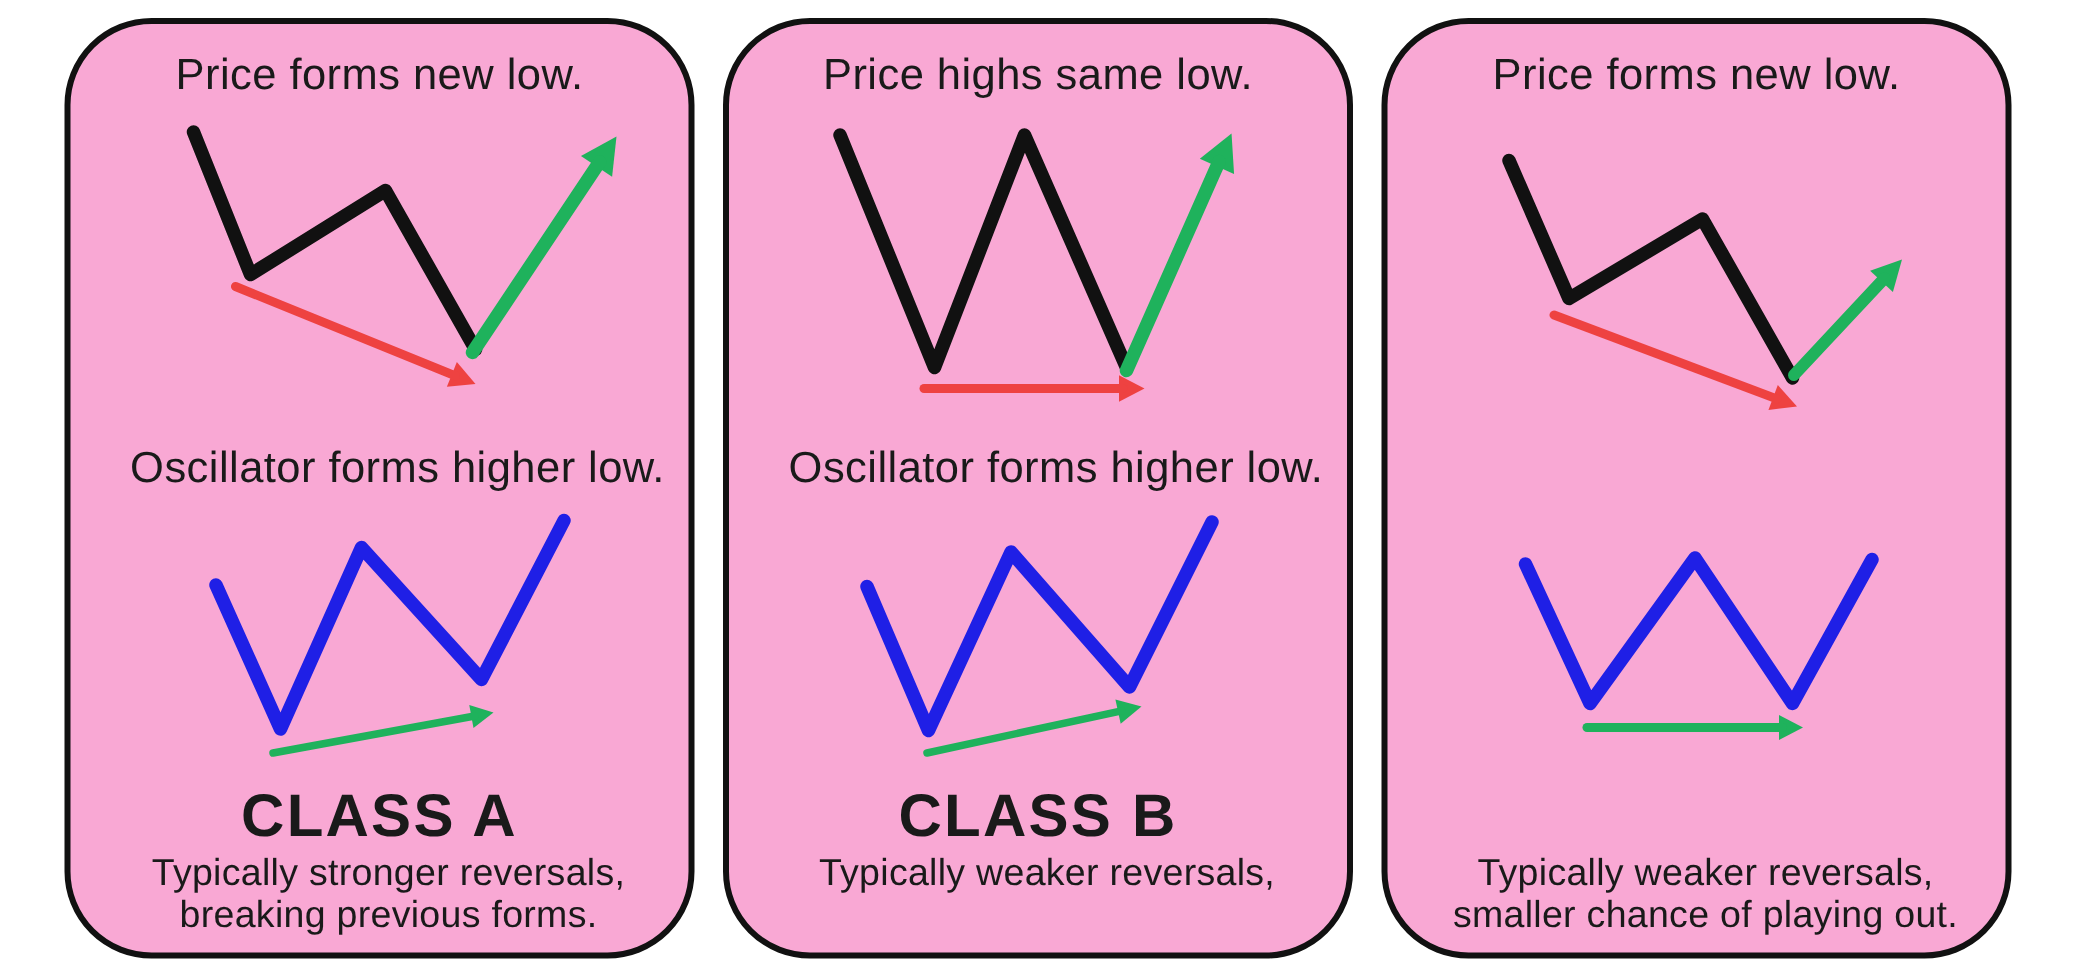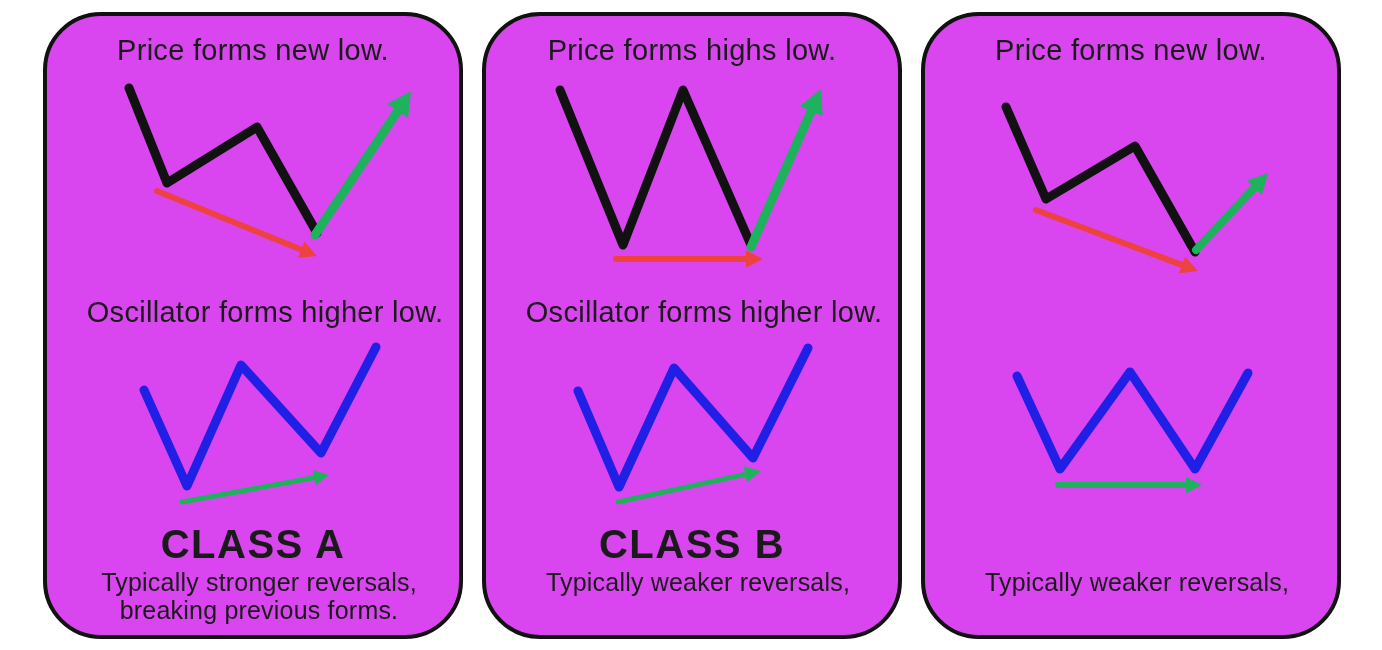--- a/index.html
+++ b/index.html
@@ -4,21 +4,21 @@
 <style>
   html,body{margin:0;padding:0;}
   body{
     width:1382px;height:650px;background:#ffffff;
     font-family:"Liberation Sans","DejaVu Sans",sans-serif;
     color:#1a1a1a;overflow:hidden;
   }
   .board{display:flex;gap:19px;padding:12px 0 0 43px;}
   .panel{
     position:relative;flex:0 0 auto;width:420px;height:627px;
-    border:4px solid #111111;border-radius:58px;background:#d946ef;
+    border:4px solid #111111;border-radius:58px;background:#f9a8d4;
     box-sizing:border-box;
   }
   .sketch{position:absolute;left:0;top:0;width:412px;height:619px;}
   .caption{
     position:absolute;left:0;width:100%;text-align:center;
     font-size:29px;letter-spacing:0.3px;white-space:nowrap;
   }
   .caption-price{top:18px;}
   .caption-osc{top:280px;margin-left:12px;}
   .class-label{
@@ -60,21 +60,21 @@
     <svg class="sketch" viewBox="0 0 412 619">
         <polyline points="74,74 137,229 197,74 265,229" fill="none" stroke="#111111" stroke-width="9" stroke-linecap="round" stroke-linejoin="round"></polyline>
         <polygon points="277,243 260,251.84 260,234.16" fill="#EE4241"></polygon>
         <polyline points="130,243 262.55,243" fill="none" stroke="#EE4241" stroke-width="6" stroke-linecap="round" stroke-linejoin="round"></polyline>
         <polygon points="335,73 336.68877125524193,99.99811940946014 313.8681386350645,89.88771255241952" fill="#1FB25C"></polygon>
         <polyline points="265,231 326.73668670338026,91.65147858379885" fill="none" stroke="#1FB25C" stroke-width="9" stroke-linecap="round" stroke-linejoin="round"></polyline>
         <polyline points="92,375 133,471 188,352 267,442 322,332" fill="none" stroke="#1F1FE6" stroke-width="9" stroke-linecap="round" stroke-linejoin="round"></polyline>
         <polygon points="275,455 261.1259000461919,466.5209266325128 257.60051399235545,450.2586619325574" fill="#1FB25C"></polygon>
         <polyline points="132,486 261.7087259663826,457.88132514015484" fill="none" stroke="#1FB25C" stroke-width="5" stroke-linecap="round" stroke-linejoin="round"></polyline>
       </svg>
-    <div class="caption caption-price">Price forms highs low.</div>
+    <div class="caption caption-price">Price highs same low.</div>
     <div class="caption caption-osc">Oscillator forms higher low.</div>
     <div class="class-label">CLASS B</div>
     <div class="desc">
       <div>Typically weaker reversals,</div>
     </div>
   </section>
 
   <section class="panel">
     <svg class="sketch" viewBox="0 0 412 619">
         <polyline points="81,91 121,183 210,130 270,236" fill="none" stroke="#111111" stroke-width="9" stroke-linecap="round" stroke-linejoin="round"></polyline>
@@ -82,16 +82,17 @@
         <polyline points="111,194 259.4769167811836,249.90797483735926" fill="none" stroke="#EE4241" stroke-width="6" stroke-linecap="round" stroke-linejoin="round"></polyline>
         <polygon points="343,157 336.93653173176153,178.7116179166838 321.74371136503623,164.50534432701863" fill="#1FB25C"></polygon>
         <polyline points="271,234 331.389103316139,169.41720895357352" fill="none" stroke="#1FB25C" stroke-width="8" stroke-linecap="round" stroke-linejoin="round"></polyline>
         <polyline points="92,360 135,453 205,356 270,453 323,357" fill="none" stroke="#1F1FE6" stroke-width="9" stroke-linecap="round" stroke-linejoin="round"></polyline>
         <polygon points="277,469 261,477.32 261,460.68" fill="#1FB25C"></polygon>
         <polyline points="133,469 263.4,469" fill="none" stroke="#1FB25C" stroke-width="6" stroke-linecap="round" stroke-linejoin="round"></polyline>
       </svg>
     <div class="caption caption-price">Price forms new low.</div>
     <div class="desc">
       <div>Typically weaker reversals,</div>
+      <div>smaller chance of playing out.</div>
     </div>
   </section>
 
 </div>
 
 </body></html>

